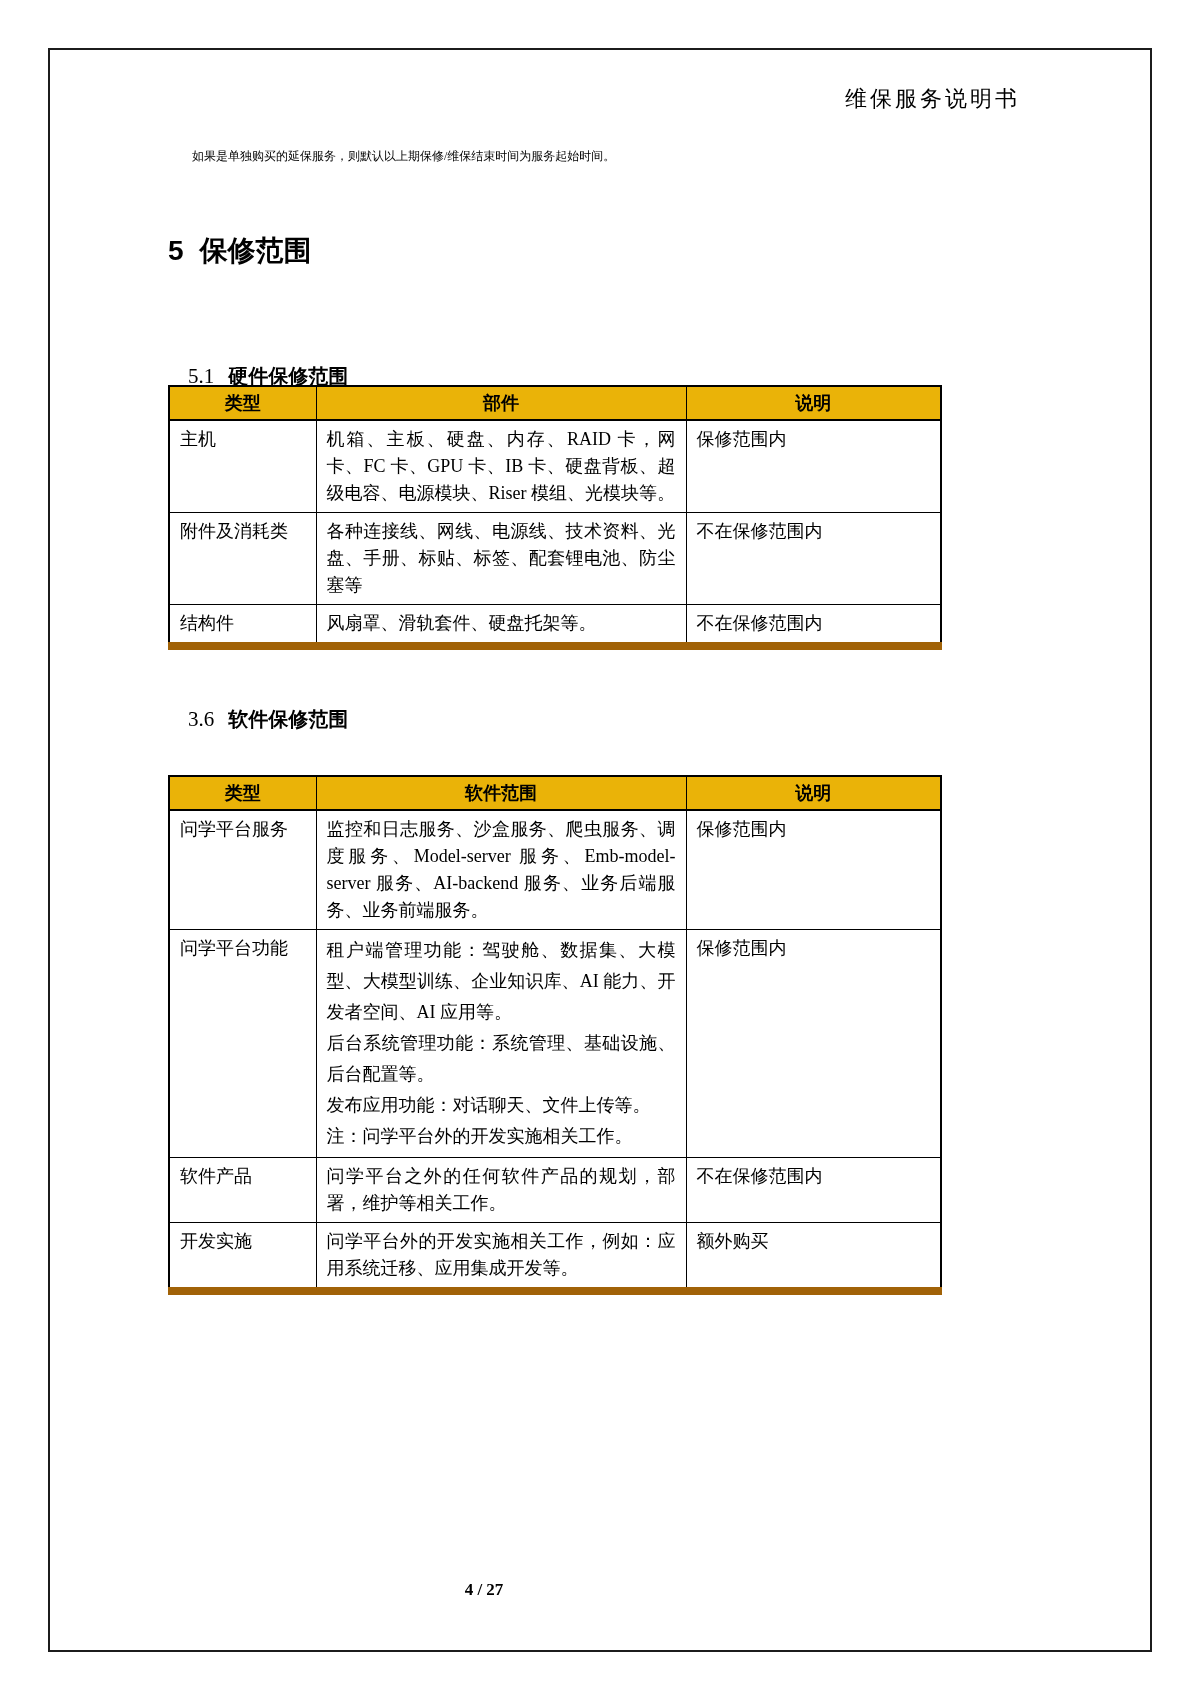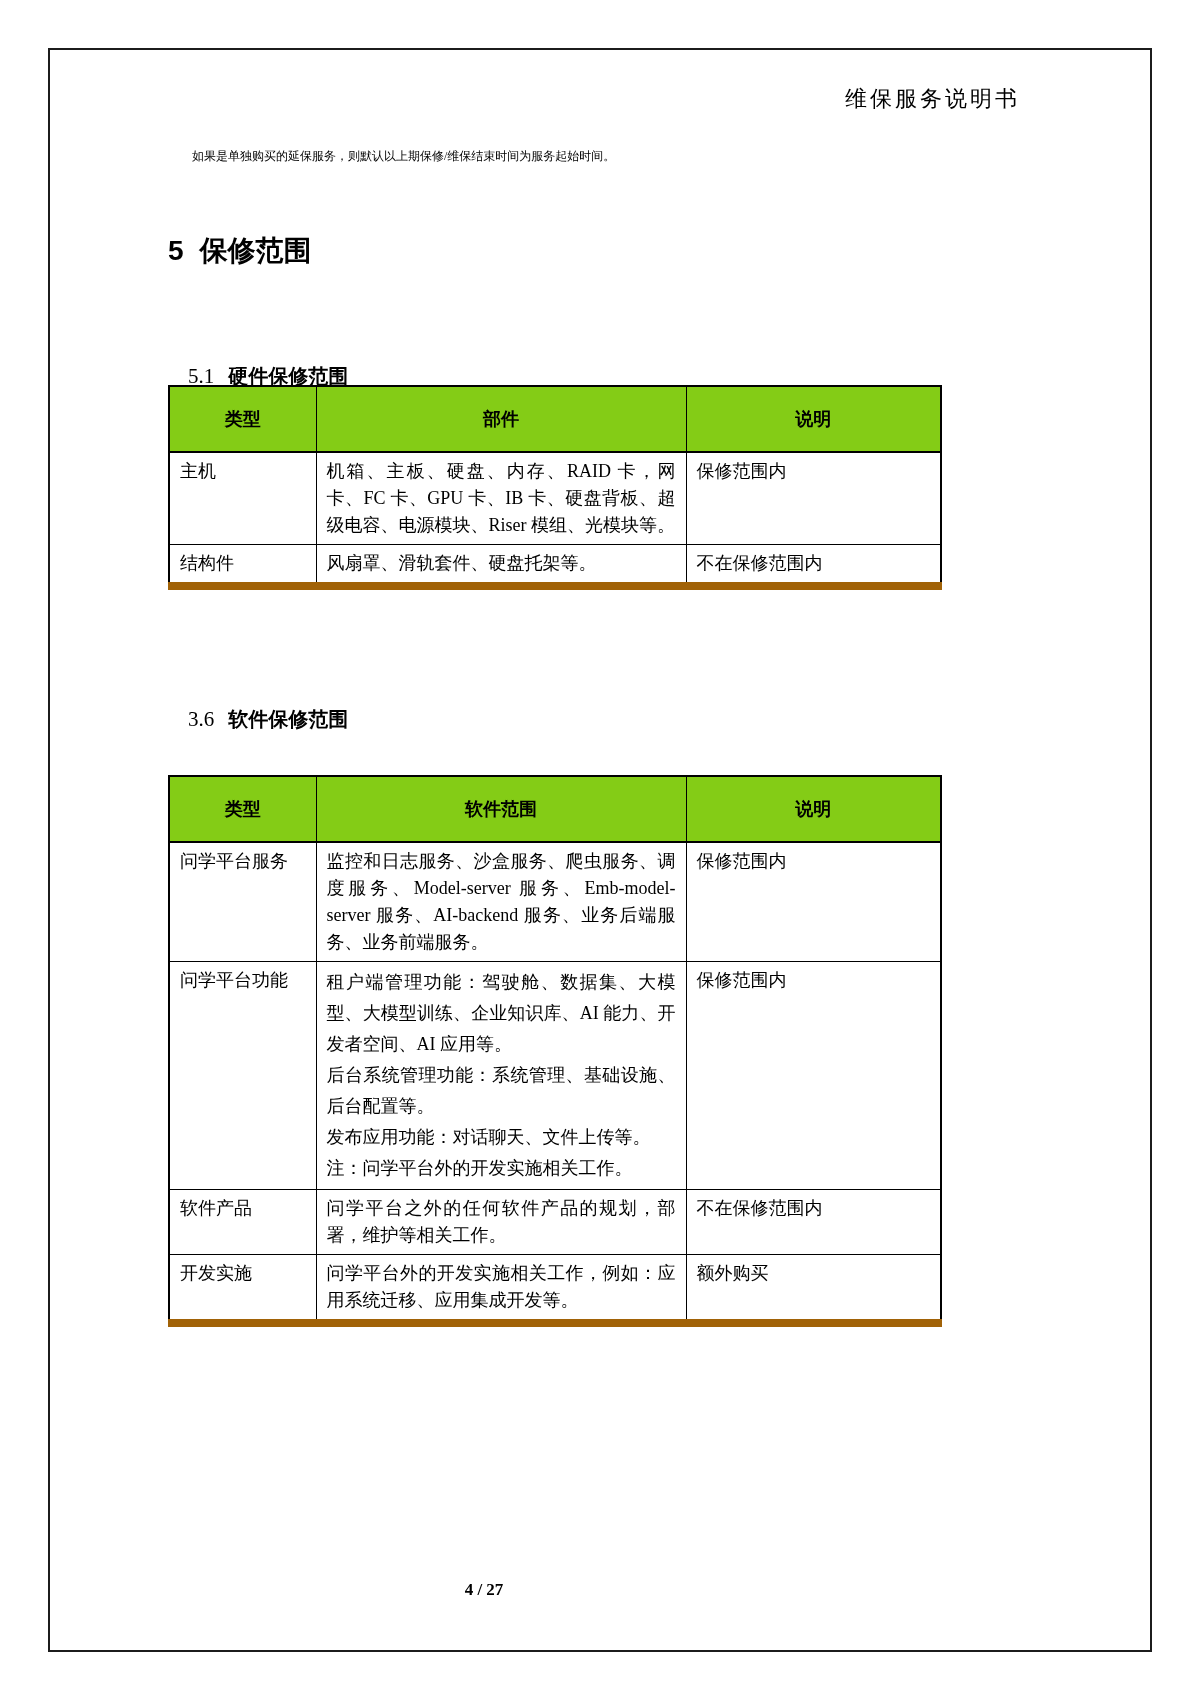--- a/index.html
+++ b/index.html
@@ -60,26 +60,26 @@
     border-collapse: collapse;
     table-layout: fixed;
     font-size: 18px;
   }
   .table-hw { top: 385px; }
   .table-sw { top: 775px; }
   table.doc-table col.c1 { width: 147px; }
   table.doc-table col.c2 { width: 370px; }
   table.doc-table col.c3 { width: 255px; }
   table.doc-table th {
-    background: #84cc16;
+    background: #eab308;
     border: 1px solid #000;
     border-bottom: 2px solid #000;
     font-weight: bold;
     text-align: center;
-    padding: 20px 6px;
+    padding: 4px 6px;
     font-size: 18px;
   }
   table.doc-table td {
     border: 1px solid #000;
     vertical-align: top;
     padding: 5px 10px;
     line-height: 27px;
     text-align: justify;
   }
   table.doc-table { border: 2px solid #000; }
@@ -128,20 +128,25 @@
       <th>说明</th>
     </tr>
   </thead>
   <tbody>
     <tr>
       <td>主机</td>
       <td>机箱、主板、硬盘、内存、RAID 卡，网卡、FC 卡、GPU 卡、IB 卡、硬盘背板、超级电容、电源模块、Riser 模组、光模块等。</td>
       <td class="cell-note-text">保修范围内</td>
     </tr>
     <tr>
+      <td>附件及消耗类</td>
+      <td>各种连接线、网线、电源线、技术资料、光盘、手册、标贴、标签、配套锂电池、防尘塞等</td>
+      <td class="cell-note-text">不在保修范围内</td>
+    </tr>
+    <tr>
       <td>结构件</td>
       <td>风扇罩、滑轨套件、硬盘托架等。</td>
       <td class="cell-note-text">不在保修范围内</td>
     </tr>
   </tbody>
 </table>
 
 <div class="h2 h2-52">
   <span class="h2-num">3.6</span><span class="h2-title">软件保修范围</span>
 </div>

